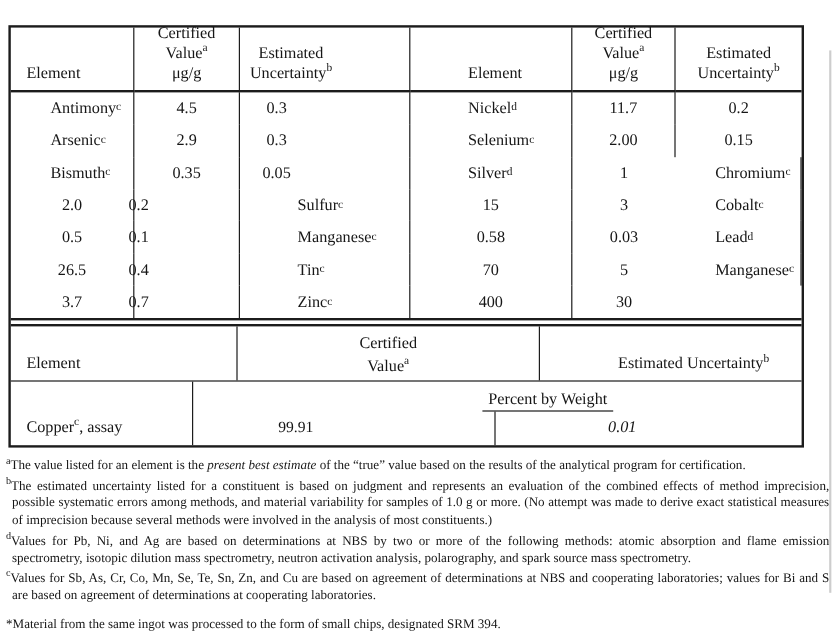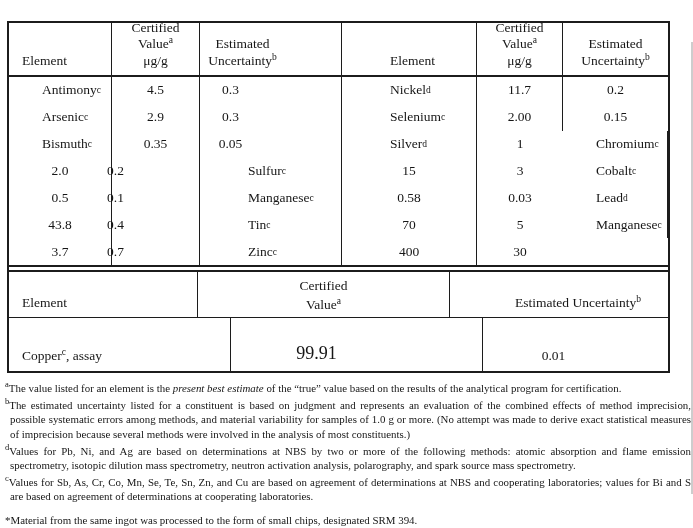--- a/index.html
+++ b/index.html
@@ -39,29 +39,29 @@
   
   .secB { height:46px; box-sizing:border-box; display:grid; grid-template-columns:189px 252px 1fr;
           border-bottom:1.6px solid #1c1c1c; }
   .bEl   { display:flex; align-items:flex-end; padding:0 0 6px 13px; font-size:13.5px; }
   .bCert { display:flex; flex-direction:column; justify-content:flex-end; align-items:center;
            line-height:19px; padding-bottom:3px; font-size:13.5px; }
   .bUnc  { display:flex; align-items:flex-end; justify-content:center; padding:0 0 6px 38px; font-size:13.5px; }
 
   
   .secC { height:53px; display:flex; }
-  .cEl { width:222px; box-sizing:border-box; border-right:1.6px solid #1c1c1c;
+  .cEl { width:152px; box-sizing:border-box; border-right:1.6px solid #1c1c1c;
          display:flex; align-items:flex-end; padding:0 0 7px 13px; font-size:13.5px; }
   .cRight { flex:1; display:flex; flex-direction:column; }
   .pbwRow { height:25px; display:flex; justify-content:center; align-items:flex-end; }
   .pbwRow span { margin-left:84px; font-size:13.5px; padding:0 5px 1px; border-bottom:1.4px solid #1c1c1c; }
   .valsRow { flex:1; display:flex; }
   .cVal1 { width:252px; box-sizing:border-box; border-right:1.6px solid #1c1c1c;
-           display:flex; align-items:flex-end; justify-content:center; padding:0 80px 7px 0; font-size:18px; }
-  .cVal2 { flex:1; display:flex; align-items:flex-end; justify-content:center; padding:0 44px 7px 0; font-size:13.5px; }
+           display:flex; align-items:flex-end; justify-content:center; padding:0 80px 7px 0; font-size:13px; }
+  .cVal2 { flex:1; display:flex; align-items:flex-end; justify-content:center; padding:0 44px 7px 0; font-size:13.5px;font-style:italic; }
 
   
   .footnotes { position:absolute; left:5px; top:381px; width:686px;
                font-size:10.9px; line-height:14.4px; }
   .footnotes p { margin:0 0 2.5px; padding-left:5px; text-indent:-5px; text-align:justify; }
   .footnotes sup { font-size:8.5px; }
   .footnotes .it { font-style:italic; }
   .footnotes .star { margin-top:9px; text-align:left; }
 </style>
 </head>
@@ -159,21 +159,21 @@
         <span>Manganese</span>
         <sup>c</sup>
       </div>
     <div class="cell bR num">0.58</div>
     <div class="cell num">0.03</div>
 
     <div class="cell bR el">
         <span>Lead</span>
         <sup>d</sup>
       </div>
-    <div class="cell bR num">43.8</div>
+    <div class="cell bR num">26.5</div>
     <div class="cell bR num shiftL">0.4</div>
     <div class="cell bR el2">
         <span>Tin</span>
         <sup>c</sup>
       </div>
     <div class="cell bR num">70</div>
     <div class="cell num">5</div>
 
     <div class="cell bR el">
         <span>Manganese</span>
@@ -202,20 +202,23 @@
     <div class="bUnc">
       <span><span>Estimated Uncertainty</span><sup>b</sup></span>
     </div>
   </div>
 
   <div class="secC">
     <div class="cEl">
       <span><span>Copper</span><sup>c</sup><span>, assay</span></span>
     </div>
     <div class="cRight">
+      <div class="pbwRow">
+        <span>Percent by Weight</span>
+      </div>
       <div class="valsRow">
         <div class="cVal1">99.91</div>
         <div class="cVal2">0.01</div>
       </div>
     </div>
   </div>
 
 </div>
 
 <div class="footnotes">

